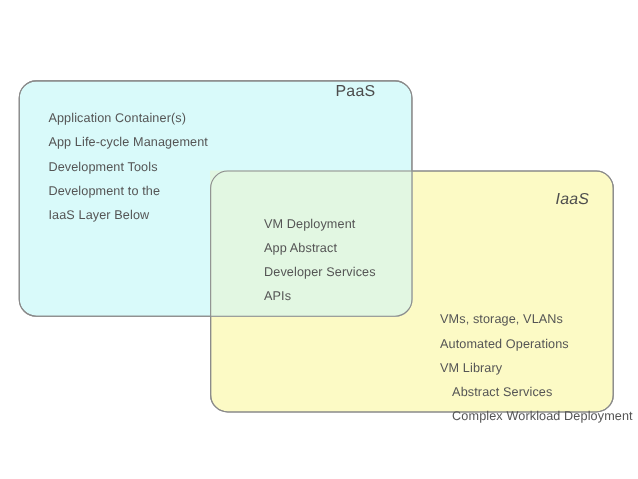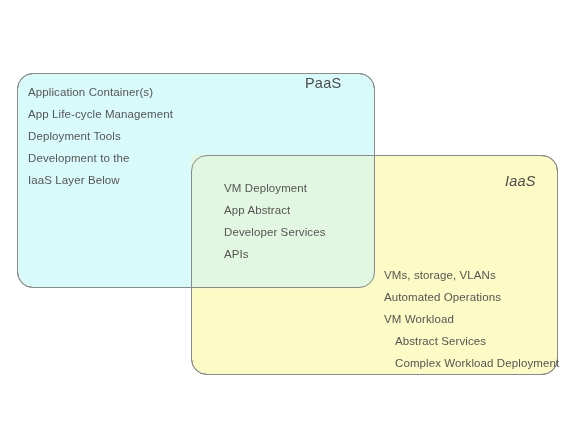--- a/index.html
+++ b/index.html
@@ -92,21 +92,21 @@
     color: #4d4d4d;
     white-space: nowrap;
     letter-spacing: 0.2px;
   }
   #paas-label { left: 305px; top: 75px; }
   #iaas-label { left: 505px; top: 173px; font-style: italic; }
 
   .item-list {
     position: absolute;
     z-index: 6;
-    margin: 0;
+    margin: 16px;
     padding: 0;
     list-style: none;
   }
   .item-list li {
     font-size: 11.5px;
     color: #555555;
     line-height: 22px;
     white-space: nowrap;
     letter-spacing: 0.1px;
   }
@@ -127,33 +127,33 @@
 
   <div id="iaas-outline"></div>
   <div id="paas-outline"></div>
 
   <div id="paas-label" class="set-label">PaaS</div>
   <div id="iaas-label" class="set-label">IaaS</div>
 
   <ul id="paas-items" class="item-list">
     <li>Application Container(s)</li>
     <li>App Life-cycle Management</li>
-    <li>Deployment Tools</li>
+    <li>Development Tools</li>
     <li>Development to the</li>
     <li>IaaS Layer Below</li>
   </ul>
 
   <ul id="shared-items" class="item-list">
     <li>VM Deployment</li>
     <li>App Abstract</li>
     <li>Developer Services</li>
     <li>APIs</li>
   </ul>
 
   <ul id="iaas-items" class="item-list">
     <li>VMs, storage, VLANs</li>
     <li>Automated Operations</li>
-    <li>VM Workload</li>
+    <li>VM Library</li>
     <li class="indent">Abstract Services</li>
     <li class="indent">Complex Workload Deployment</li>
   </ul>
 
 </div>
 
 </body></html>

